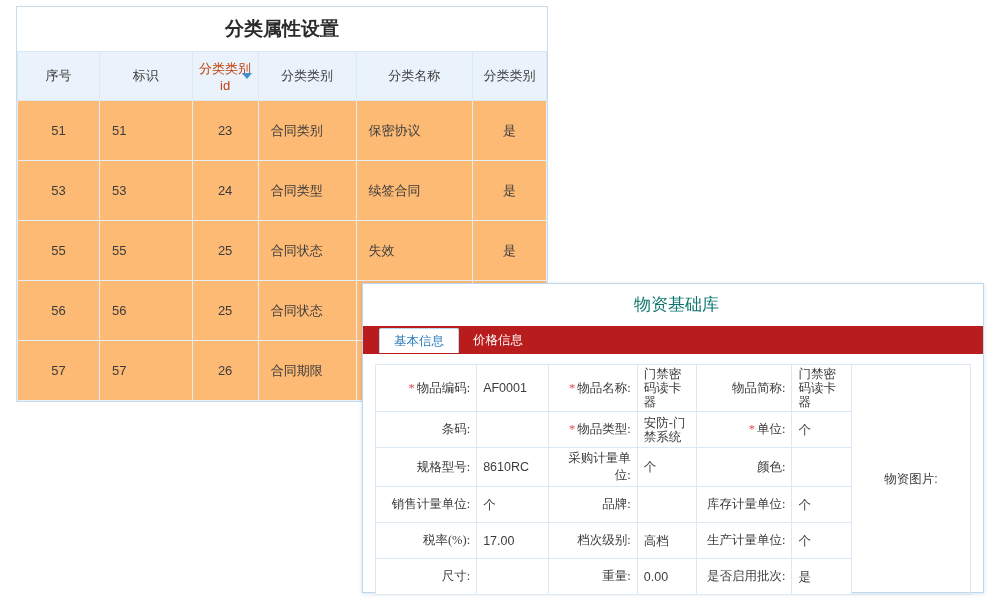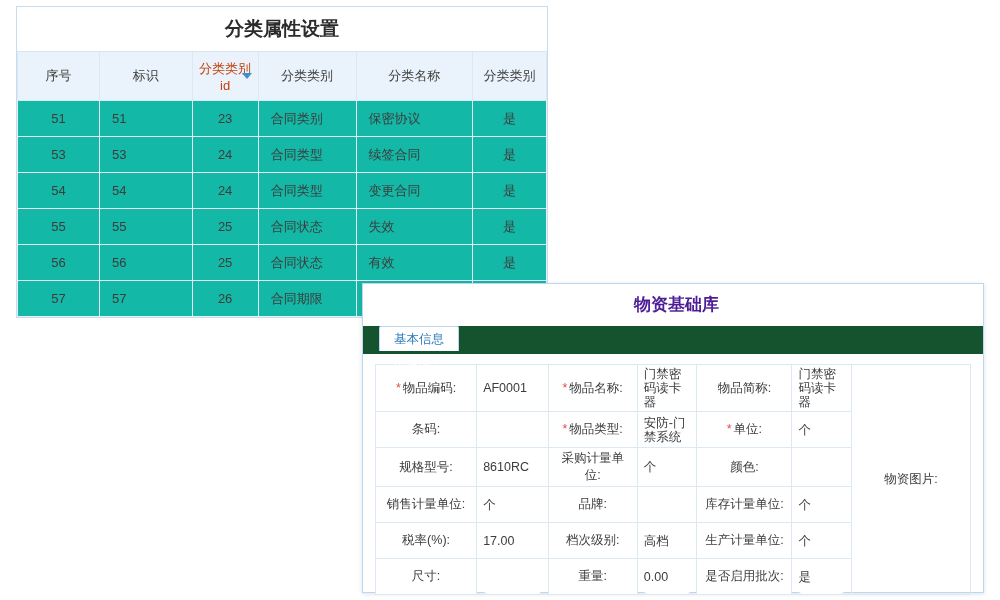--- a/index.html
+++ b/index.html
@@ -61,55 +61,54 @@
     width: 0;
     height: 0;
     border-left: 5px solid transparent;
     border-right: 5px solid transparent;
     border-top: 6px solid #3d8fd0;
   }
   table.grid td {
     height: 35px;
     border: 1px solid #e6eff6;
     color: #3c3c3c;
-    padding: 0 12px;
+    padding: 12px 12px;
     vertical-align: middle;
-    background: #14b8a6;
+    background: #fdba74;
   }
   table.grid td.c-center { text-align: center; }
 
   
   #material-panel {
     position: absolute;
     left: 362px;
     top: 283px;
     width: 622px;
     height: 310px;
     background: #ffffff;
     border: 1px solid #bcd8ef;
     box-shadow: 0 1px 4px rgba(60,90,120,0.18);
     box-sizing: border-box;
   }
   #material-panel .panel-title {
     height: 42px;
     line-height: 42px;
     text-align: center;
     font-size: 17px;
-    font-weight: bold;
-    color: #4c1d95;
+    font-weight: normal;
+    color: #0f766e;
     margin-left: 7px;
   }
   .tabbar {
     display: flex;
-    align-items: flex-start;
+    align-items: center;
     height: 28px;
-    background: #14532d;
+    background: #b91c1c;
     padding-left: 16px;
     box-sizing: border-box;
-    flex-direction: column;
   }
   .tab {
     height: 24px;
     line-height: 24px;
     padding: 0 14px;
     font-size: 12.5px;
     color: #ffffff;
     cursor: pointer;
   }
   .tab.active {
@@ -132,30 +131,30 @@
     font-size: 12.5px;
   }
   table.form td {
     border: 1px solid #dce8f2;
     height: 31px;
     padding: 2px 6px;
     vertical-align: middle;
     color: #3c3c3c;
   }
   td.lbl {
-    text-align: center;
+    text-align: right;
     color: #454545;
     background: #ffffff;
+    font-family: Liberation Serif, serif;
   }
   td.val {
     color: #555;
     background: #ffffff;
     word-break: break-all;
     line-height: 14px;
-    border-radius: 16px;
   }
   .req { color: #e04b4b; margin-right: 2px; }
   td.img-cell {
     text-align: center;
     color: #454545;
     vertical-align: middle;
   }
 </style>
 </head>
 <body>
@@ -192,28 +191,20 @@
         <td>合同类别</td>
         <td>保密协议</td>
         <td class="c-center">是</td>
       </tr>
       <tr>
         <td class="c-center">53</td>
         <td>53</td>
         <td class="c-center">24</td>
         <td>合同类型</td>
         <td>续签合同</td>
-        <td class="c-center">是</td>
-      </tr>
-      <tr>
-        <td class="c-center">54</td>
-        <td>54</td>
-        <td class="c-center">24</td>
-        <td>合同类型</td>
-        <td>变更合同</td>
         <td class="c-center">是</td>
       </tr>
       <tr>
         <td class="c-center">55</td>
         <td>55</td>
         <td class="c-center">25</td>
         <td>合同状态</td>
         <td>失效</td>
         <td class="c-center">是</td>
       </tr>

